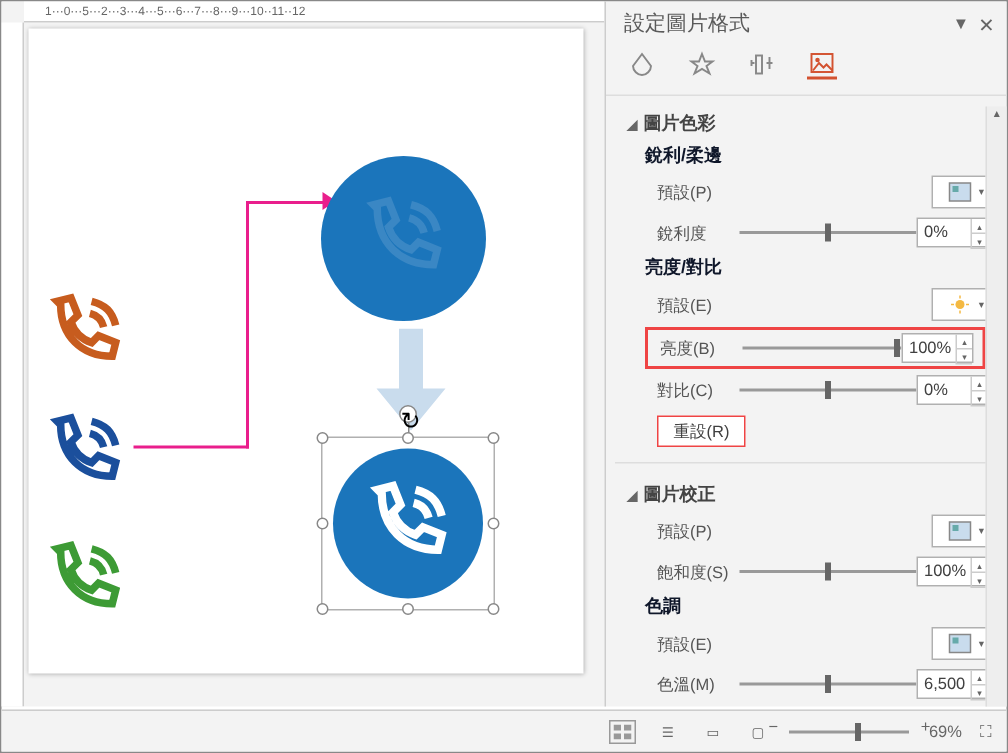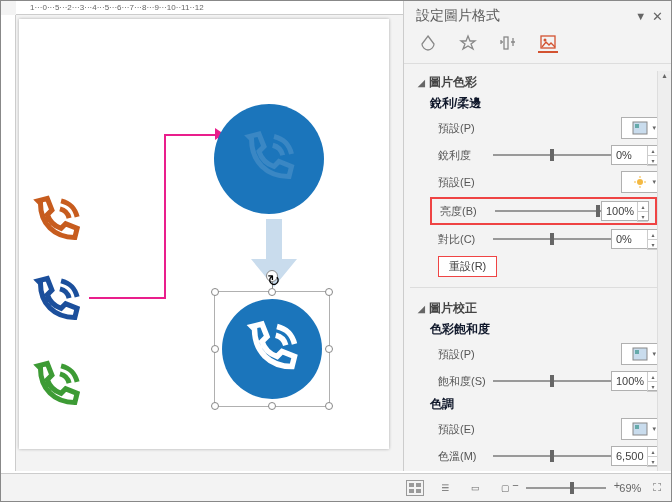--- a/index.html
+++ b/index.html
@@ -221,20 +221,23 @@
           </div>
         <div class="val-box">
             <span>0%</span>
             <div class="spinner">
               <span>▴</span>
               <span>▾</span>
             </div>
           </div>
       </div>
       
+      <div class="section-header" style="padding-left:12px">
+          <span>亮度/對比</span>
+        </div>
       
       <div class="row">
         <span class="row-label"><span>預設(E)</span></span>
         <div class="preset-btn">
             <svg width="16" height="14">
               <circle cx="8" cy="7" r="3" fill="#f4b942"></circle>
               <g stroke="#f4b942">
                 <line x1="8" y1="1" x2="8" y2="3"></line>
                 <line x1="8" y1="11" x2="8" y2="13"></line>
                 <line x1="2" y1="7" x2="4" y2="7"></line>
@@ -279,23 +282,20 @@
       <span class="reset-btn">重設(R)</span>
     </div>
 
     <div class="divider"></div>
 
     <div class="section">
       <div class="section-header bold">
           <span class="tri">◢</span>
           <span>圖片校正</span>
         </div>
-      <div class="section-header" style="padding-left:12px">
-          <span>色彩飽和度</span>
-        </div>
 
       <div class="row">
         <span class="row-label"><span>預設(P)</span></span>
         <div class="preset-btn">
             <svg width="16" height="14">
               <rect x="1" y="1" width="14" height="12" fill="#c9dced" stroke="#888"></rect>
               <rect x="3" y="3" width="4" height="4" fill="#6aa"></rect>
             </svg>
           </div>
       </div>

